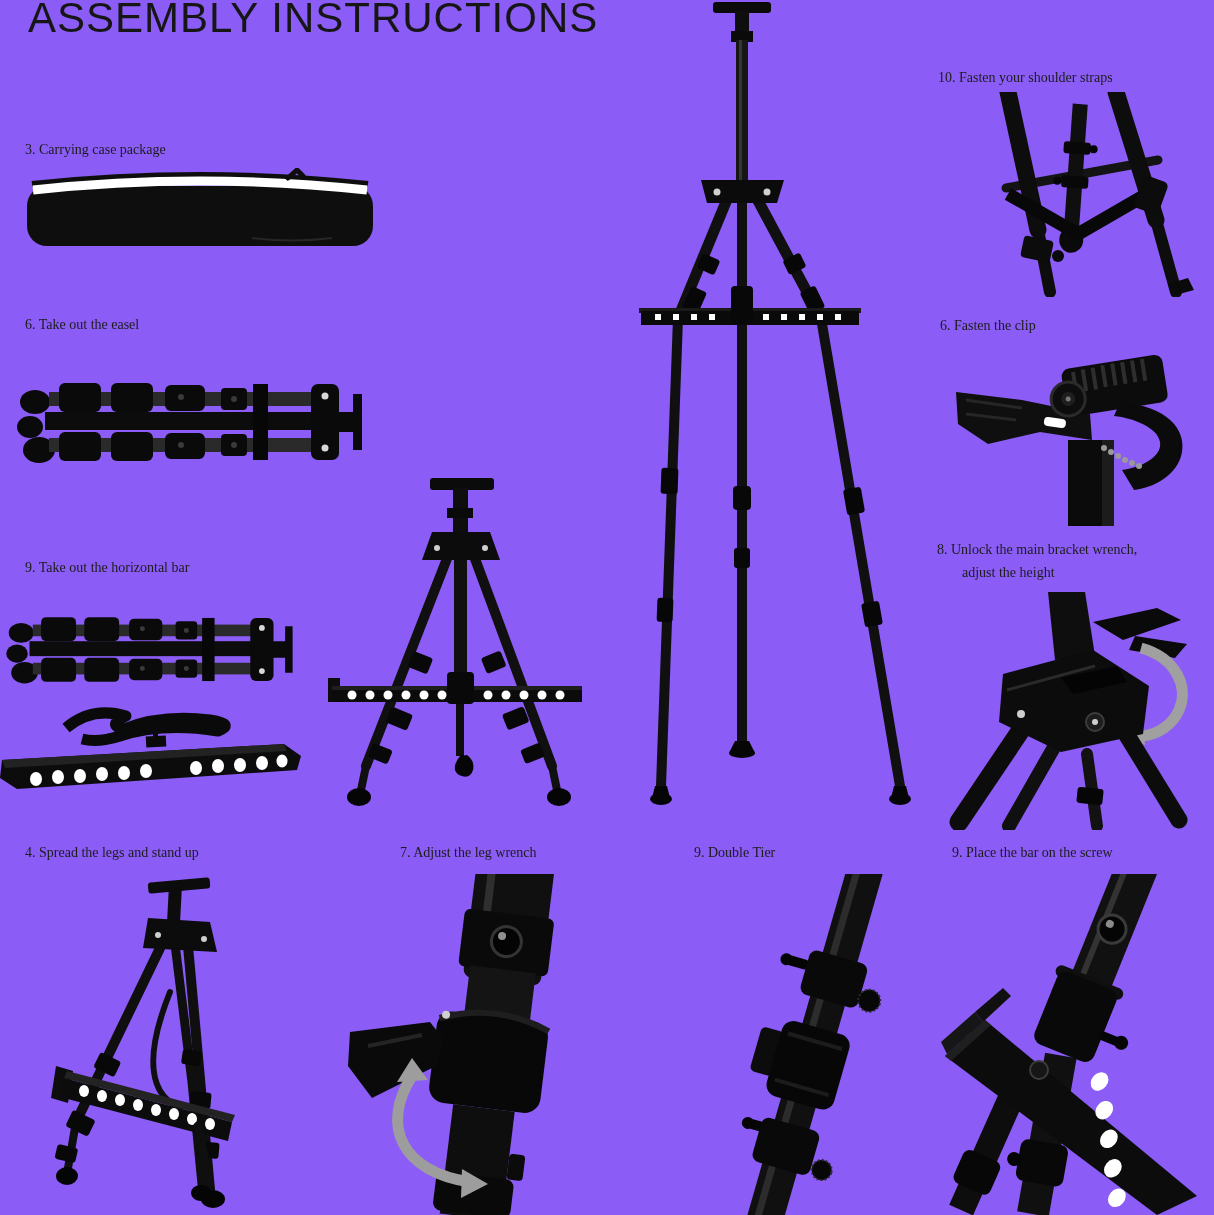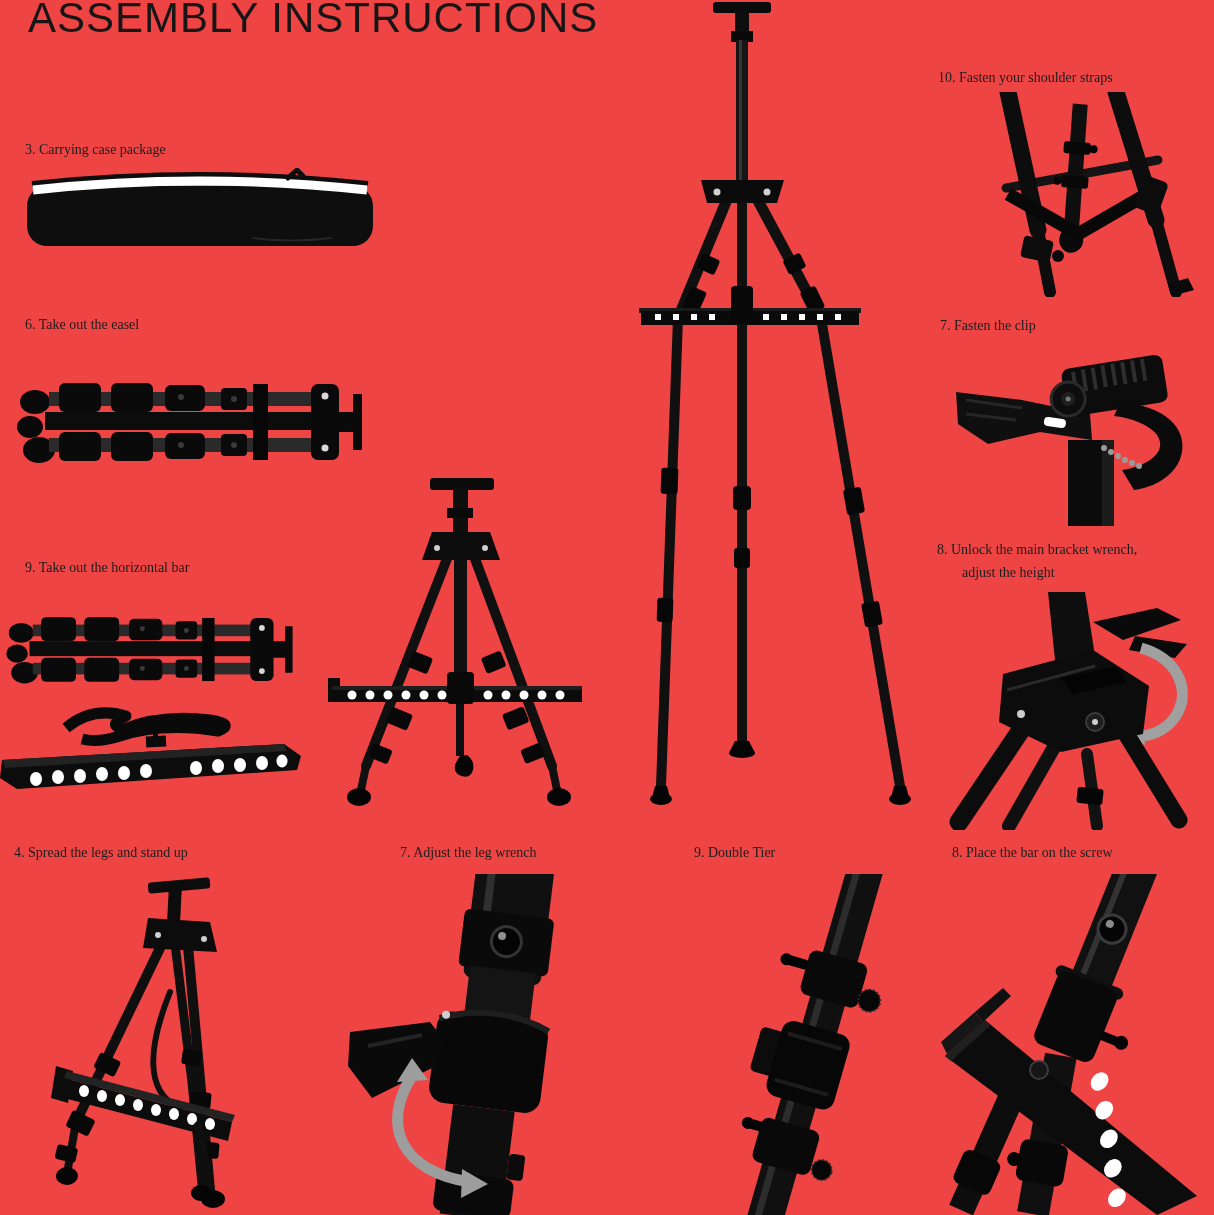--- a/index.html
+++ b/index.html
@@ -1,44 +1,44 @@
 <!DOCTYPE html>
 <html><head>
 <meta charset="utf-8">
 <style>
   html,body{margin:0;padding:0;background:#ffffff;}
-  #page{position:relative;width:1214px;height:1215px;background:#ef4444;overflow:hidden;
+  #page{position:relative;width:1214px;height:1215px;background:#8b5cf6;overflow:hidden;
         font-family:"Liberation Serif", serif;color:#1c1c1c;}
   .title{position:absolute;left:28px;top:-6px;font-family:"Liberation Sans", sans-serif;
          font-size:42px;font-weight:500;letter-spacing:1px;color:#161616;white-space:nowrap;}
   .cap{position:absolute;font-size:14px;line-height:23px;white-space:nowrap;color:#1c1c1c;}
   .cap2{white-space:normal;width:290px;}
   .cap2 .l2{padding-left:25px;}
   .ill{position:absolute;}
   svg{display:block;}
 </style>
 </head>
 <body>
 
 <div id="page">
 
   <div class="title">ASSEMBLY INSTRUCTIONS</div>
 
   <div class="cap" style="left:25px;top:138px">3. Carrying case package</div>
   <div class="cap" style="left:25px;top:313px">6. Take out the easel</div>
   <div class="cap" style="left:25px;top:556px">9. Take out the horizontal bar</div>
-  <div class="cap" style="left:14px;top:841px">4. Spread the legs and stand up</div>
+  <div class="cap" style="left:25px;top:841px">4. Spread the legs and stand up</div>
   <div class="cap" style="left:400px;top:841px">7. Adjust the leg wrench</div>
   <div class="cap" style="left:694px;top:841px">9. Double Tier</div>
-  <div class="cap" style="left:952px;top:841px">8. Place the bar on the screw</div>
+  <div class="cap" style="left:952px;top:841px">9. Place the bar on the screw</div>
   <div class="cap cap2" style="left:937px;top:538px">
     <div class="l1">8. Unlock the main bracket wrench,</div>
     <div class="l2">adjust the height</div>
   </div>
-  <div class="cap" style="left:940px;top:314px">7. Fasten the clip</div>
+  <div class="cap" style="left:940px;top:314px">6. Fasten the clip</div>
   <div class="cap" style="left:938px;top:66px">10. Fasten your shoulder straps</div>
 
   <svg class="ill" style="left:22px;top:168px" width="356" height="82" viewBox="0 0 356 82">
     <defs>
       <symbol id="foldedEasel" viewBox="0 0 360 100">
         <ellipse cx="20" cy="30" rx="15" ry="12" fill="#0a0a0a"></ellipse>
         <ellipse cx="15" cy="55" rx="13" ry="11" fill="#0a0a0a"></ellipse>
         <ellipse cx="24" cy="78" rx="16" ry="13" fill="#0a0a0a"></ellipse>
         <rect x="34" y="20" width="276" height="14" fill="#2a2a2a"></rect>
         <rect x="34" y="66" width="276" height="14" fill="#2a2a2a"></rect>

